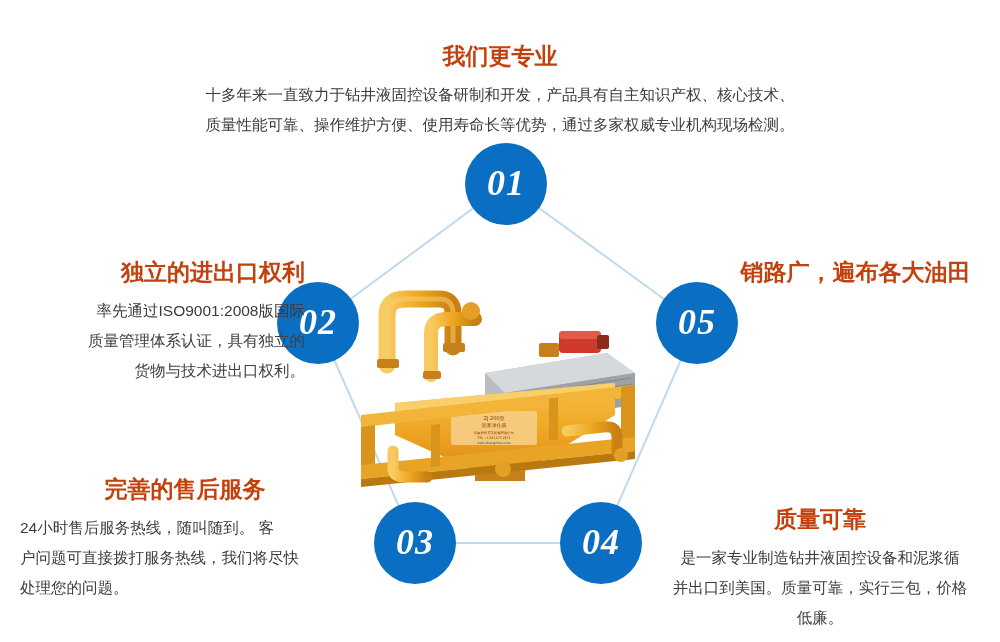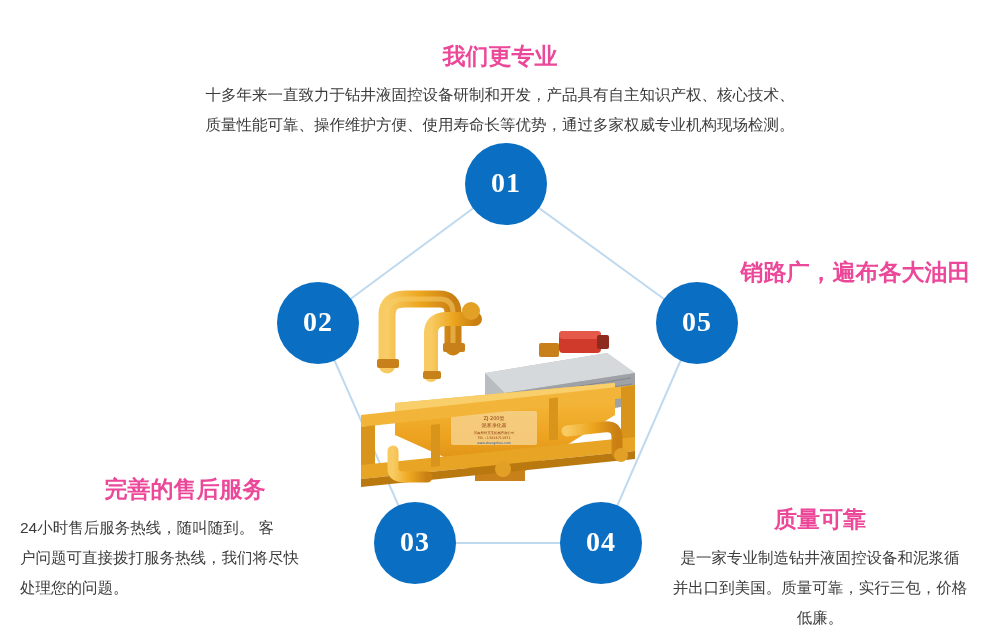--- a/index.html
+++ b/index.html
@@ -37,37 +37,38 @@
     height: 82px;
     border-radius: 50%;
     background: #0a6fc2;
     box-shadow: 0 0 0 0 rgba(0,0,0,0);
     display: flex;
     align-items: center;
     justify-content: center;
   }
   .badge span {
     font-family: "Liberation Serif", serif;
+    font-style: italic;
     font-weight: bold;
-    font-size: 28px;
+    font-size: 36px;
     color: #ffffff;
     letter-spacing: 1px;
     transform: translateY(-1px);
     text-align: center;
   }
   .badge.b1 { left: 465px; top: 143px; }
   .badge.b2 { left: 277px; top: 282px; }
   .badge.b3 { left: 374px; top: 502px; }
   .badge.b4 { left: 560px; top: 502px; }
   .badge.b5 { left: 656px; top: 282px; }
 
   
   .block { position: absolute; }
   .heading {
-    color: #ec4899;
+    color: #c2410c;
     font-size: 23px;
     font-weight: bold;
     line-height: 1.3;
     margin: 0 0 8px 0;
   }
   .para {
     font-size: 15.5px;
     line-height: 1.95;
     color: #3b3b3b;
     margin: 0;
@@ -235,20 +236,28 @@
   </div>
 
   <div class="block b1">
     <h2 class="heading">我们更专业</h2>
     <p class="para">
       <span>十多年来一直致力于钻井液固控设备研制和开发，产品具有自主知识产权、核心技术、</span><br>
       <span>质量性能可靠、操作维护方便、使用寿命长等优势，通过</span><span class="hl">多家权威专业机构现场检测。</span>
     </p>
   </div>
 
+  <div class="block b2">
+    <h2 class="heading">独立的进出口权利</h2>
+    <p class="para">
+      <span>率先通过ISO9001:2008版国际</span><br>
+      <span>质量管理体系认证，</span><span class="hl">具有独立的</span><br>
+      <span class="hl">货物与技术进出口权利。</span>
+    </p>
+  </div>
 
   <div class="block b3">
     <h2 class="heading">完善的售后服务</h2>
     <p class="para">
       <span>24小时售后服务热线，随叫随到。 客</span><br>
       <span>户问题可直接拨打服务热线，我们将尽快</span><br>
       <span>处理您的问题。</span>
     </p>
   </div>
 

